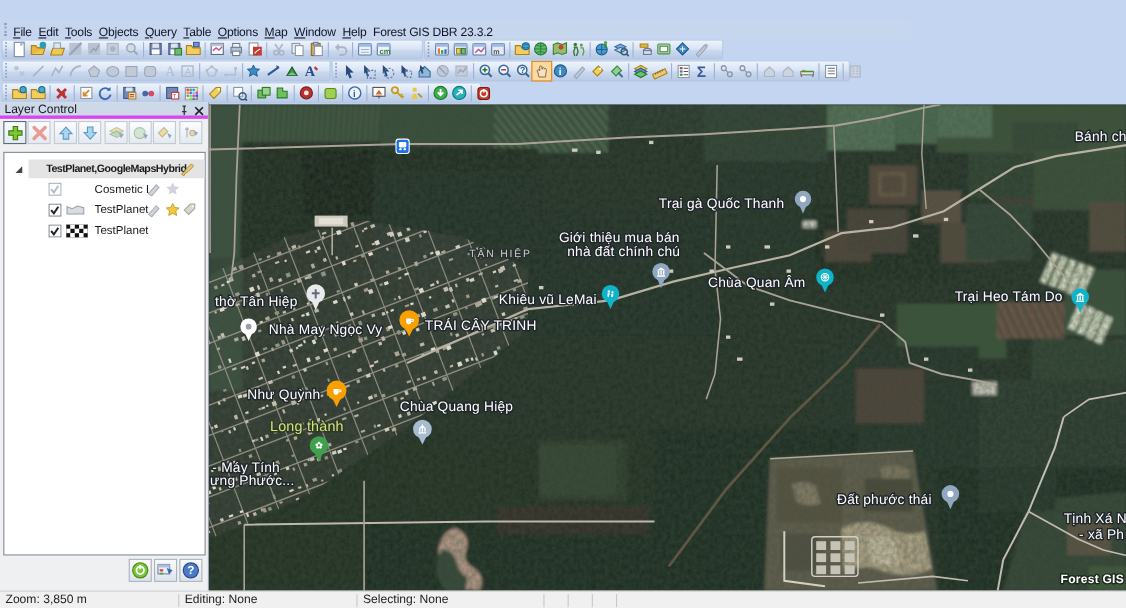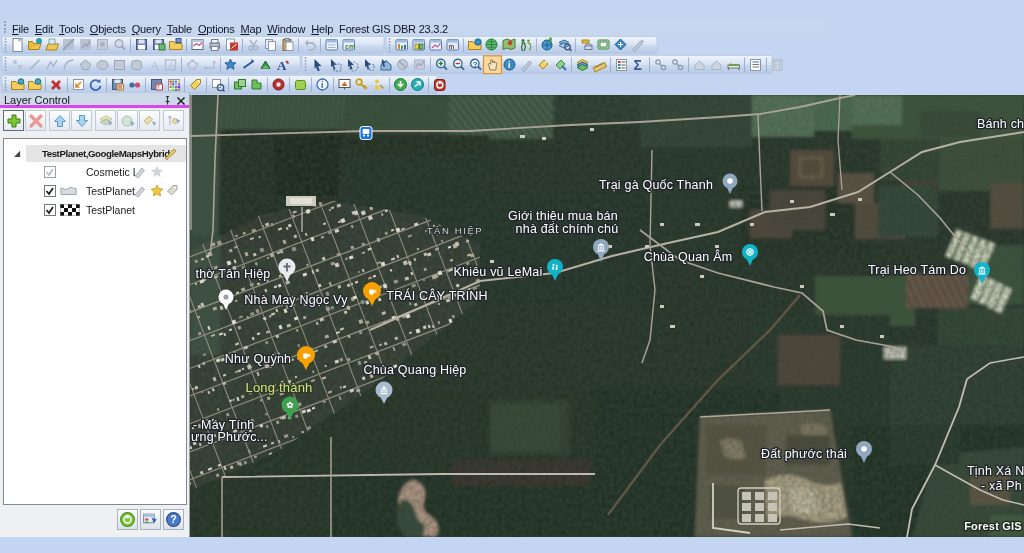--- a/index.html
+++ b/index.html
@@ -2075,12 +2075,23 @@
             <rect x="1.5" y="3" width="10" height="8" fill="#e8eef8" stroke="#7a8aa8"></rect>
             <rect x="1.5" y="3" width="10" height="2.5" fill="#a8c0e0"></rect>
             <rect x="3" y="7" width="3" height="2" fill="#d44"></rect>
             <rect x="3" y="10" width="3" height="1.5" fill="#4a4"></rect>
             <path d="M9 6 l5 2 -3 3.5Z" fill="#3a6ab0"></path>
           </svg></span><span class="bbtn"><svg width="17" height="17" viewBox="0 0 16 16">
             <circle cx="8" cy="8" r="6.5" fill="#4a7ac8" stroke="#2a4a88"></circle>
             <text x="5" y="11.5" font-size="10" fill="#fff" font-weight="700">?</text>
           </svg></span></div>
     </div>
+    <div class="status">
+      <span class="st" style="left:5px">Zoom: 3,850 m</span>
+      <span class="sep" style="left:162px"></span>
+      <span class="st" style="left:168px">Editing: None</span>
+      <span class="sep" style="left:324px"></span>
+      <span class="st" style="left:330px">Selecting: None</span>
+      <span class="sep" style="left:494px"></span>
+      <span class="sep" style="left:516px"></span>
+      <span class="sep" style="left:538px"></span>
+      <span class="sep" style="left:560px"></span>
+    </div>
   </div>
 </body></html>

